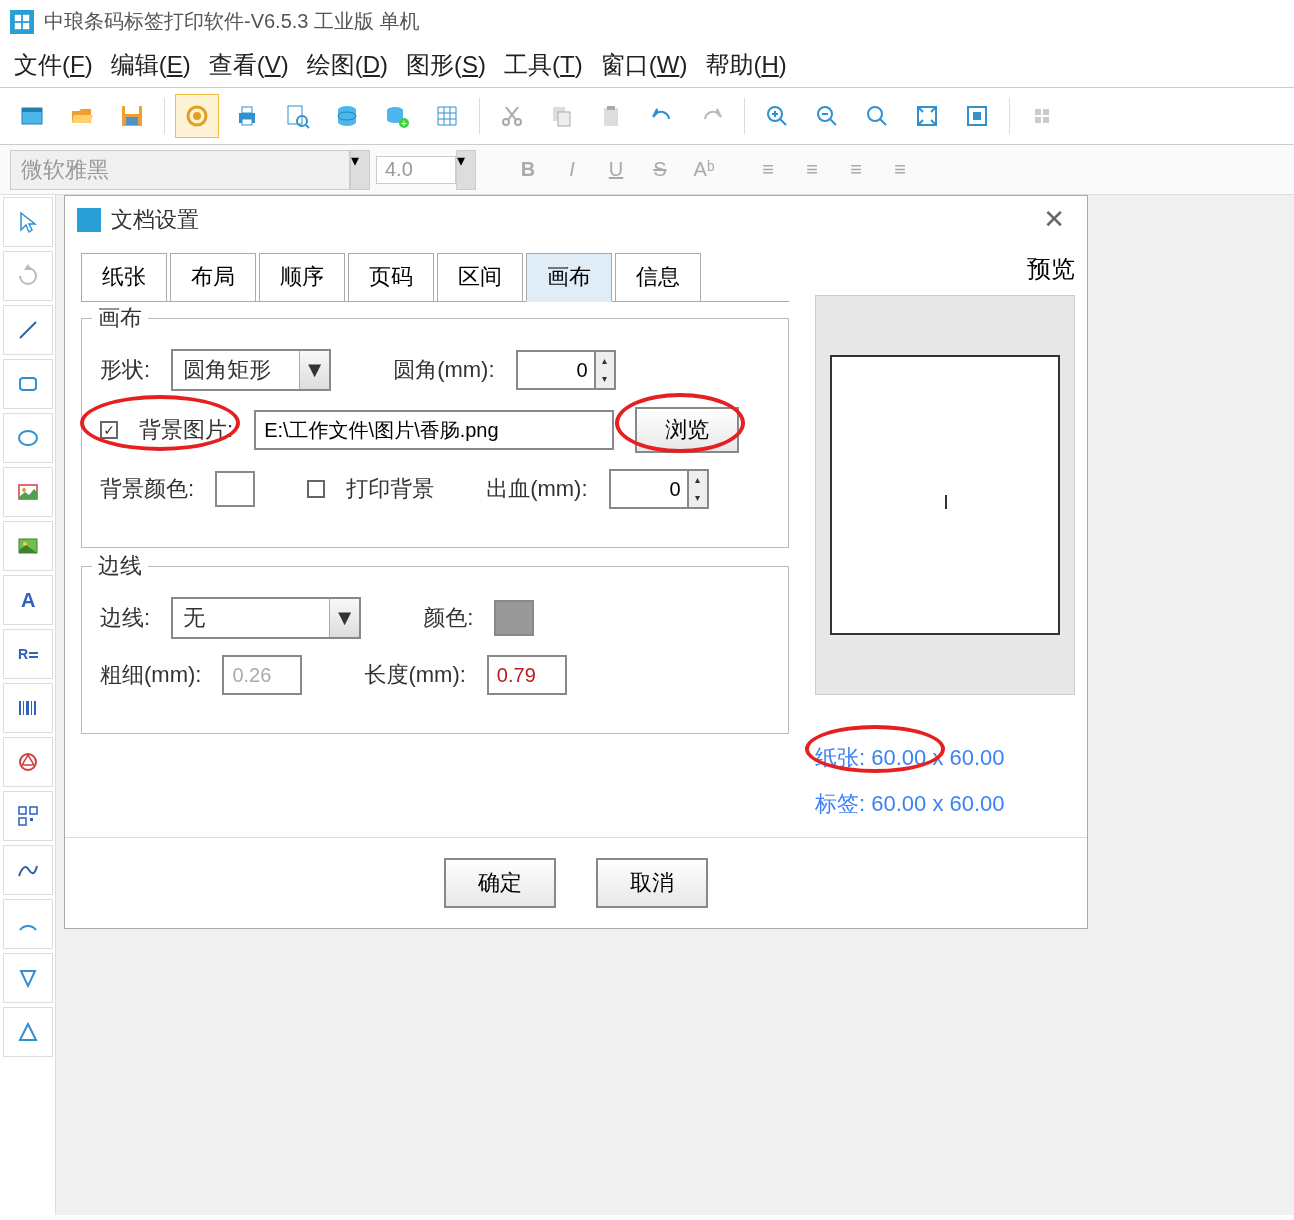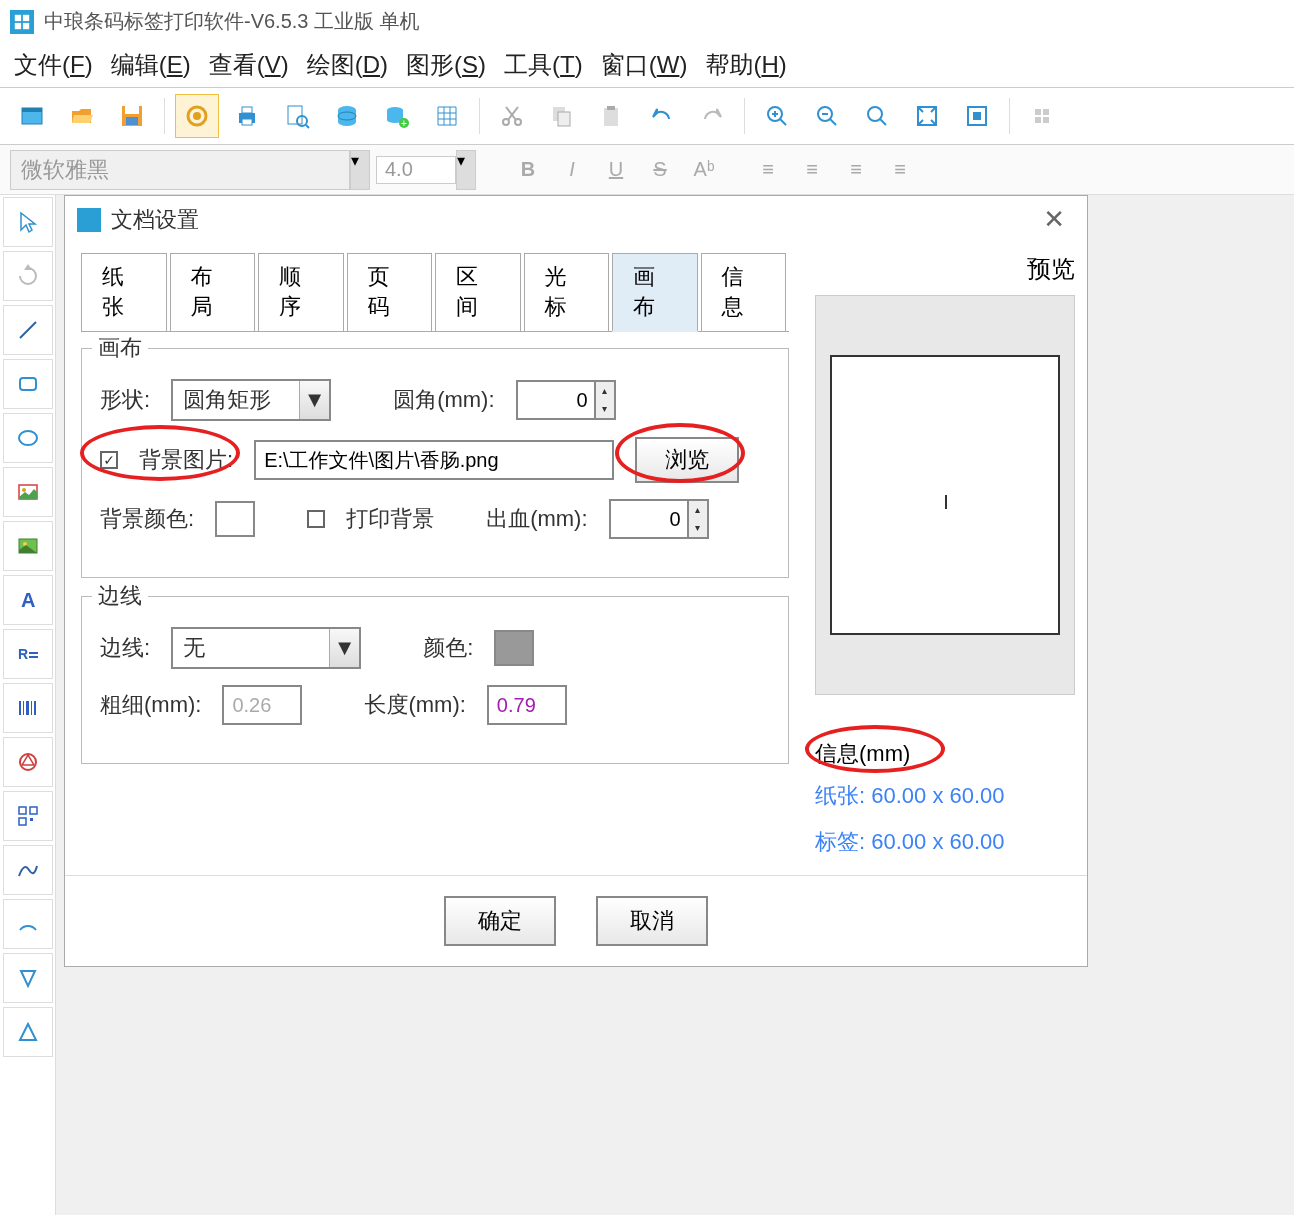--- a/index.html
+++ b/index.html
@@ -391,21 +391,20 @@
 
       <div class="dialog-body">
         <div class="dialog-left">
 
           <div class="tab-row">
             <div class="tab">纸张</div>
             <div class="tab">布局</div>
             <div class="tab">顺序</div>
             <div class="tab">页码</div>
             <div class="tab">区间</div>
-            <div class="tab">光标</div>
             <div class="tab active" style="position:relative;">画布</div>
             <div class="tab">信息</div>
           </div>
 
           <div class="fieldset">
             <div class="legend">画布</div>
 
             <div class="field-row">
               <span class="label">形状:</span>
               <div class="combo" style="width:160px;">
@@ -464,35 +463,34 @@
               <span style="width:20px"></span>
               <span class="label">颜色:</span>
               <span class="color-box" style="background:#999;"></span>
             </div>
 
             <div class="field-row">
               <span class="label">粗细(mm):</span>
               <input class="text-input" style="width: 80px; color: rgb(170, 170, 170);" disabled="" value="0.26">
               <span style="width:20px"></span>
               <span class="label">长度(mm):</span>
-              <input class="text-input" style="width: 80px; color: #a21caf;" disabled="" value="0.79">
+              <input class="text-input" style="width: 80px; color: #b91c1c;" disabled="" value="0.79">
             </div>
 
           </div>
         </div>
 
         <div class="dialog-right">
           <div class="preview-label">预览</div>
           <div class="preview-box">
             <div class="preview-paper"></div>
           </div>
 
           <div class="info-section">
             <div class="highlight-oval" style="width:140px;height:48px;top:-10px;left:-10px;"></div>
-            <div class="info-title">信息(mm)</div>
             <div class="info-row">
               <span>纸张:</span>
               <span>60.00 x 60.00</span>
             </div>
             <div class="info-row">
               <span>标签:</span>
               <span>60.00 x 60.00</span>
             </div>
           </div>
         </div>

